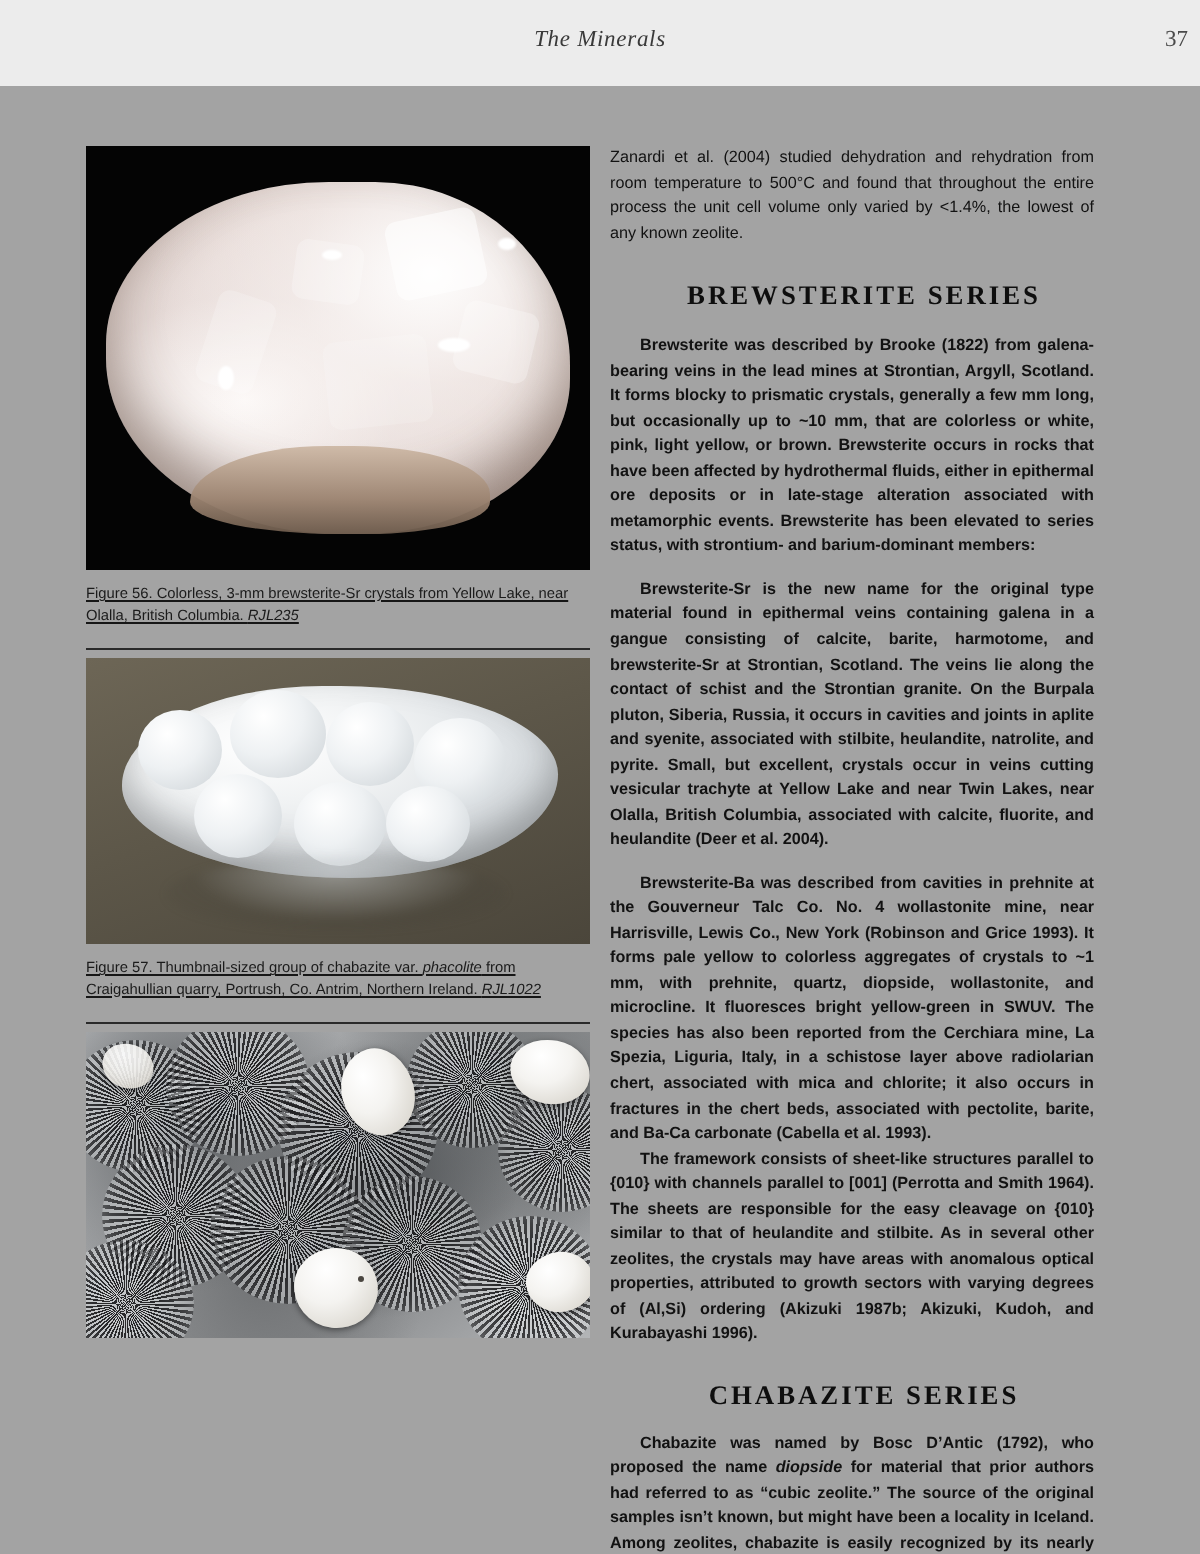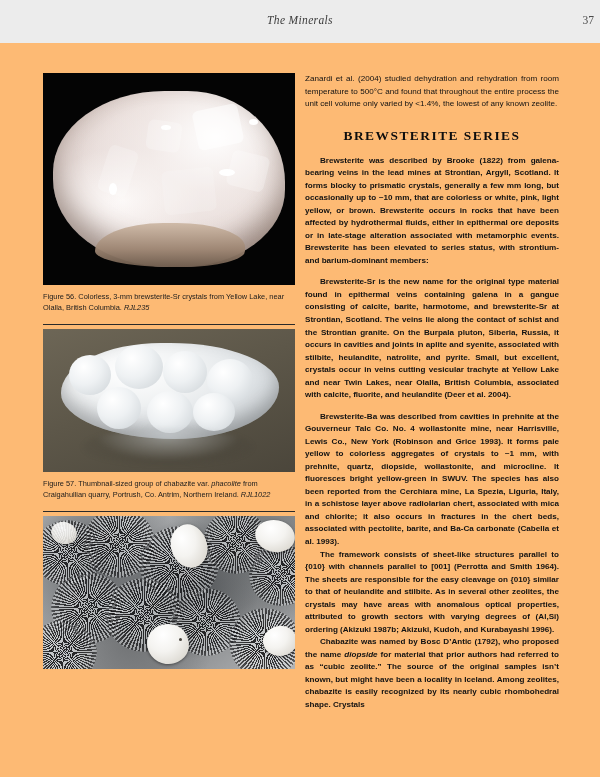--- a/index.html
+++ b/index.html
@@ -13,21 +13,21 @@
     height: 777px;
     overflow: hidden;
     font-family: "Liberation Sans", sans-serif;
     color: #161616;
   }
 
   .page {
     position: relative;
     width: 600px;
     height: 777px;
-    background: #fdba74;
+    background: #a3a3a3;
   }
 
   
   .header-band {
     position: absolute;
     left: 0;
     top: 0;
     width: 600px;
     height: 43px;
     background: #ececec;
@@ -61,21 +61,21 @@
     width: 252px;
   }
   .col-right {
     position: absolute;
     left: 305px;
     top: 73px;
     width: 254px;
   }
 
   
-  .figure { margin: 0 0 0 0; }
+  .figure { margin: 0 0 0 0; text-decoration: underline; }
   .figure + .figure { margin-top: 4px; }
 
   .photo {
     width: 252px;
     position: relative;
     overflow: hidden;
     display: block;
   }
   .photo-56 { height: 212px; background: #040404; }
   .photo-57 { height: 143px; background: #595447; }
@@ -199,21 +199,21 @@
     width: 252px;
     height: 1px;
     background: #2a2a2a;
   }
 
   
   .para {
     font-size: 8.1px;
     line-height: 1.55;
     text-align: justify;
-    margin: 0 0 0 0;
+    margin: 0 12px 0 0;
     color: #121212;
     -webkit-hyphens: none;
     hyphens: none;
   }
   .para + .para { margin-top: 0; }
   .para.indent { text-indent: 15px; font-weight: bold; }
   .para.gap { margin-top: 9px; }
   .para i { font-style: italic; }
 
   .section-head {
@@ -308,18 +308,19 @@
     <h2 class="section-head">BREWSTERITE SERIES</h2>
 
     <p class="para indent">Brewsterite was described by Brooke (1822) from galena-bearing veins in the lead mines at Strontian, Argyll, Scotland. It forms blocky to prismatic crystals, generally a few mm long, but occasionally up to ~10 mm, that are colorless or white, pink, light yellow, or brown. Brewsterite occurs in rocks that have been affected by hydrothermal fluids, either in epithermal ore deposits or in late-stage alteration associated with metamorphic events. Brewsterite has been elevated to series status, with strontium- and barium-dominant members:</p>
 
     <p class="para indent gap">Brewsterite-Sr is the new name for the original type material found in epithermal veins containing galena in a gangue consisting of calcite, barite, harmotome, and brewsterite-Sr at Strontian, Scotland. The veins lie along the contact of schist and the Strontian granite. On the Burpala pluton, Siberia, Russia, it occurs in cavities and joints in aplite and syenite, associated with stilbite, heulandite, natrolite, and pyrite. Small, but excellent, crystals occur in veins cutting vesicular trachyte at Yellow Lake and near Twin Lakes, near Olalla, British Columbia, associated with calcite, fluorite, and heulandite (Deer et al. 2004).</p>
 
     <p class="para indent gap">Brewsterite-Ba was described from cavities in prehnite at the Gouverneur Talc Co. No. 4 wollastonite mine, near Harrisville, Lewis Co., New York (Robinson and Grice 1993). It forms pale yellow to colorless aggregates of crystals to ~1 mm, with prehnite, quartz, diopside, wollastonite, and microcline. It fluoresces bright yellow-green in SWUV. The species has also been reported from the Cerchiara mine, La Spezia, Liguria, Italy, in a schistose layer above radiolarian chert, associated with mica and chlorite; it also occurs in fractures in the chert beds, associated with pectolite, barite, and Ba-Ca carbonate (Cabella et al. 1993).</p>
 
     <p class="para indent">The framework consists of sheet-like structures parallel to {010} with channels parallel to [001] (Perrotta and Smith 1964). The sheets are responsible for the easy cleavage on {010} similar to that of heulandite and stilbite. As in several other zeolites, the crystals may have areas with anomalous optical properties, attributed to growth sectors with varying degrees of (Al,Si) ordering (Akizuki 1987b; Akizuki, Kudoh, and Kurabayashi 1996).</p>
 
+    <h2 class="section-head second">CHABAZITE SERIES</h2>
 
     <p class="para indent"><span>Chabazite was named by Bosc D’Antic (1792), who proposed the name </span><i>diopside</i><span> for material that prior authors had referred to as “cubic zeolite.” The source of the original samples isn’t known, but might have been a locality in Iceland. Among zeolites, chabazite is easily recognized by its nearly cubic rhombohedral shape. Crystals</span></p>
 
   </div>
 
 </div>
 
 </body></html>

